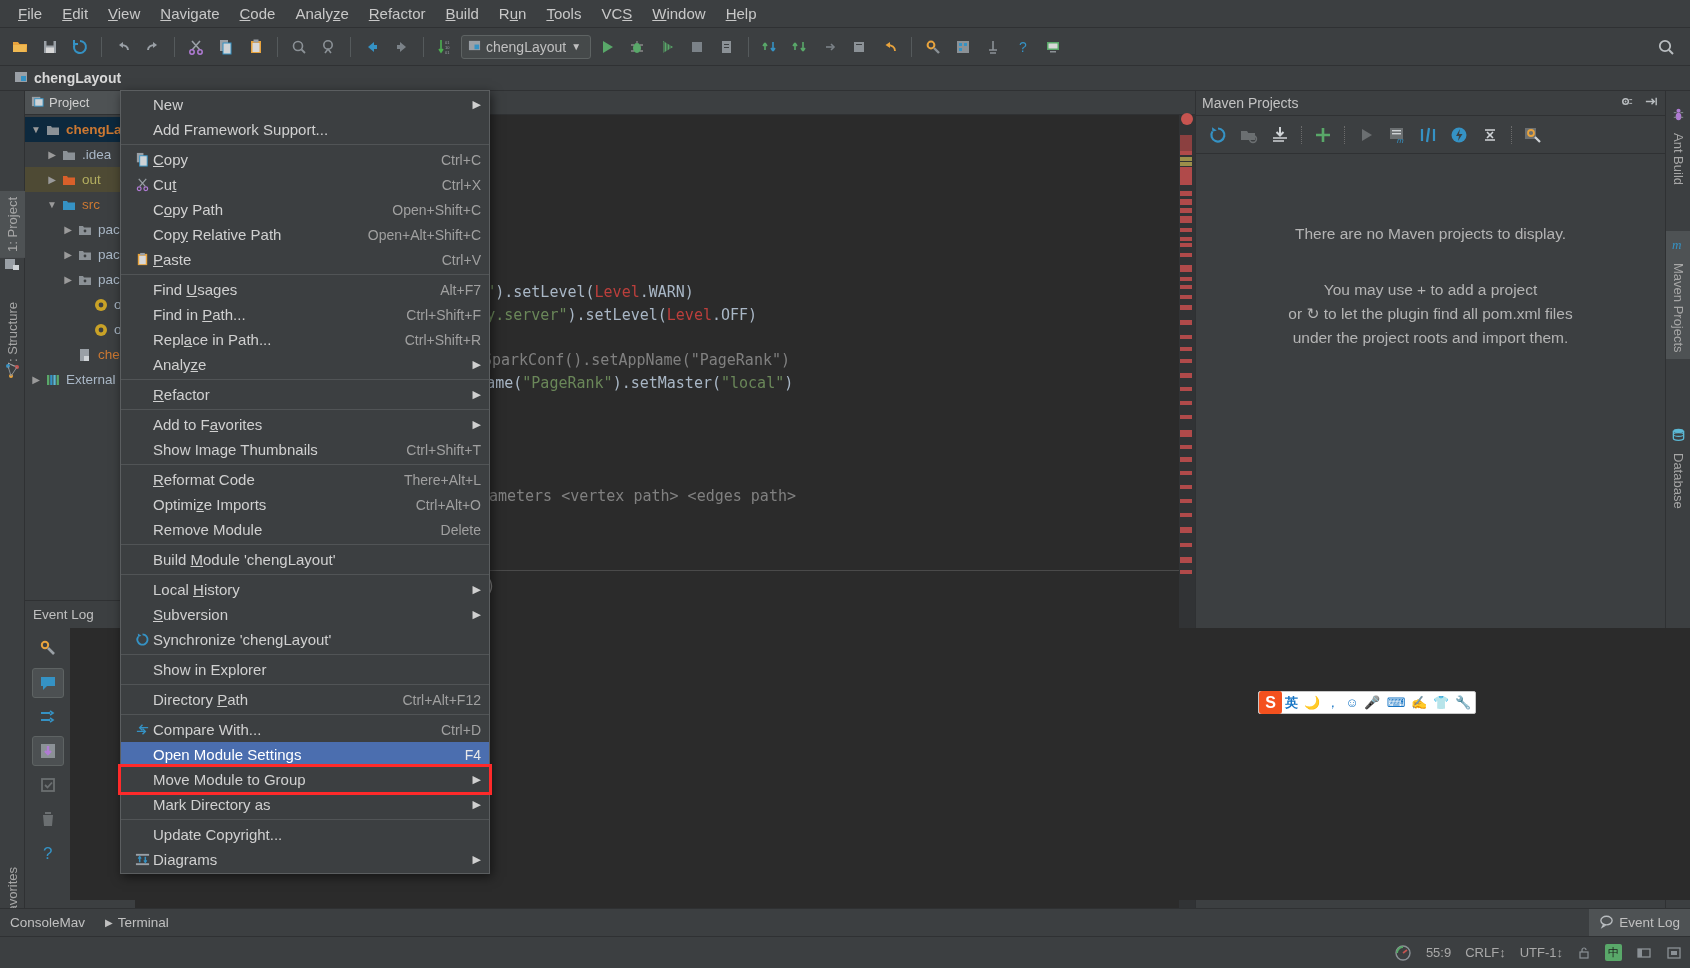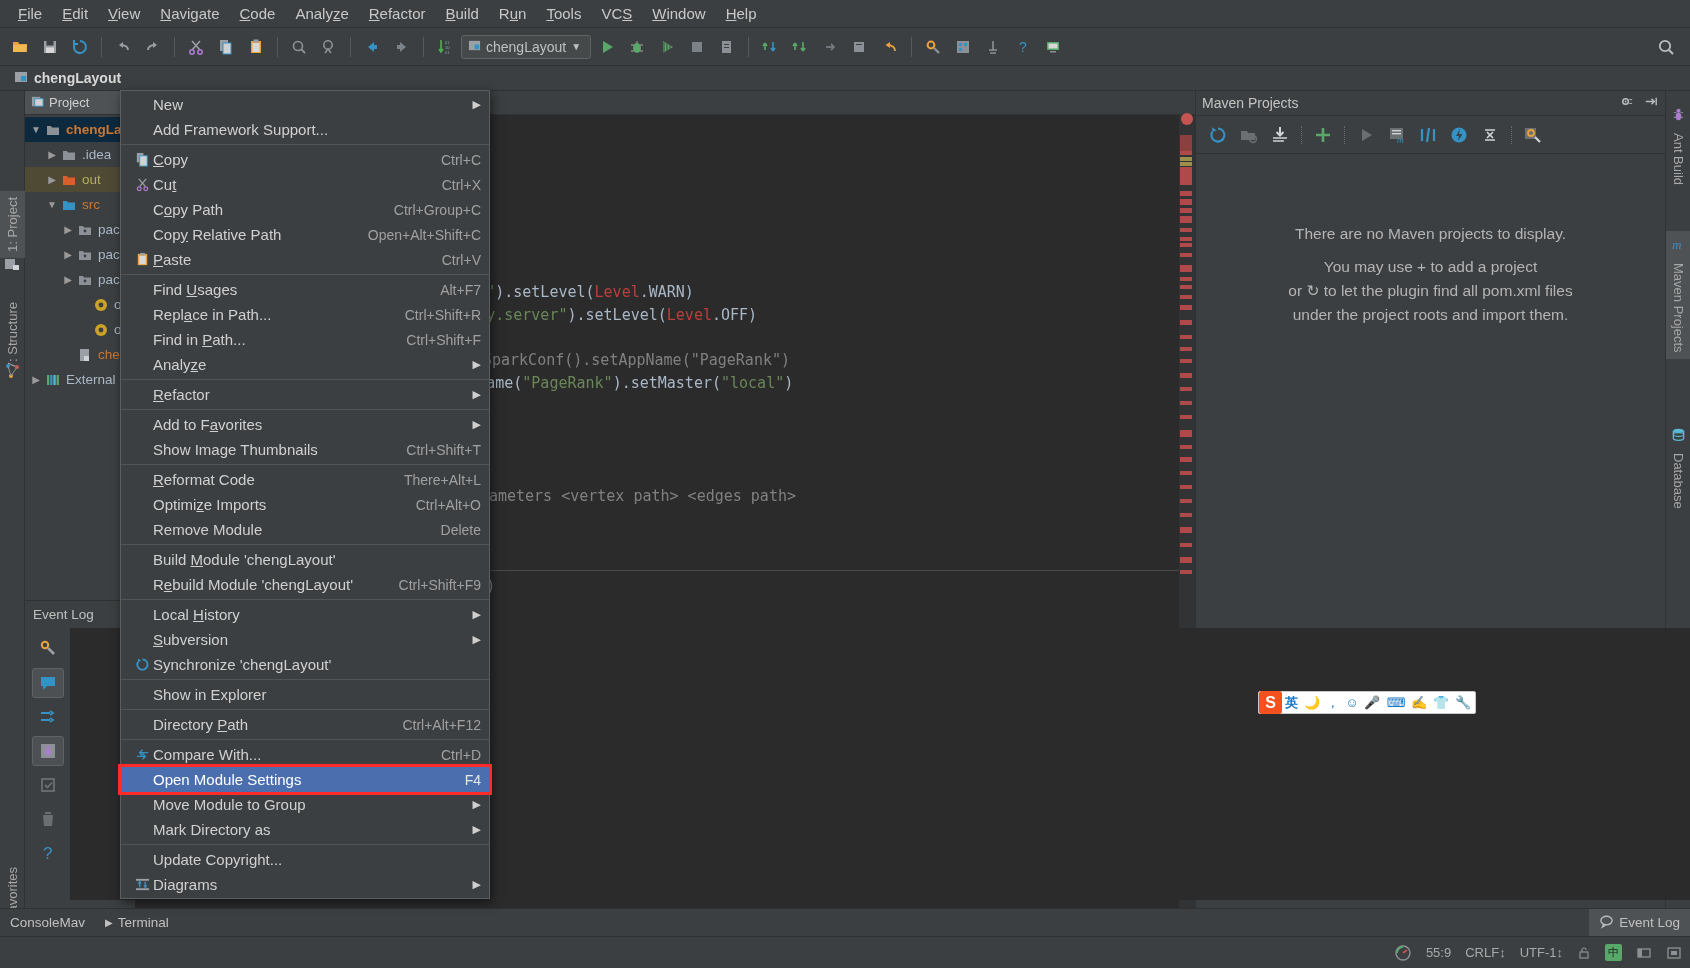--- a/index.html
+++ b/index.html
@@ -106,21 +106,21 @@
   .maven-tb {
     height:38px; display:flex; align-items:center; gap:3px; padding:0 8px;
     border-bottom:1px solid #2f3133;
   }
   .mtb { width:28px; height:28px; display:flex; align-items:center; justify-content:center; border-radius:3px; }
   .mvsep { width:1px; height:18px; border-left:1px dotted #6b6b6b; margin:0 4px; }
   .maven-body {
     flex:1; display:flex; flex-direction:column; align-items:center;
     padding-top:68px; font-size:15.5px; color:#b4b4b4; text-align:center; line-height:24px;
   }
-  .maven-body .p2 { margin-top:9px;text-align:center; }
+  .maven-body .p2 { margin-top:32px;text-align:center; }
 
   
   .rightstrip { width:25px; flex:0 0 25px; background:#3c3f41; border-left:1px solid #2f3133; position:relative; }
   .rtab {
     position:absolute; left:0; width:25px; writing-mode:vertical-rl;
     font-size:13px; color:#a7a7a7; padding:6px 5px; white-space:nowrap;
     display:flex; align-items:center; gap:5px;
   }
   .rtab.active { background:#4e5254; }
   .eventlog-head {
@@ -878,21 +878,21 @@
             <circle cx="4.5" cy="12.5" r="2" stroke="#b07bd4" stroke-width="1.3" fill="none"></circle>
             <circle cx="11.5" cy="12.5" r="2" stroke="#b07bd4" stroke-width="1.3" fill="none"></circle>
           </svg>
         </span>
         <span class="lbl">Cu<u>t</u></span>
         <span class="acc">Ctrl+X</span>
       </div>
       <div class="cmi">
         <span class="icon"></span>
         <span class="lbl">C<u>o</u>py Path</span>
-        <span class="acc">Ctrl+Group+C</span>
+        <span class="acc">Open+Shift+C</span>
       </div>
       <div class="cmi">
         <span class="icon"></span>
         <span class="lbl">Cop<u>y</u> Relative Path</span>
         <span class="acc">Open+Alt+Shift+C</span>
       </div>
       <div class="cmi">
         <span class="icon">
           <svg width="15" height="15" viewBox="0 0 16 16">
             <rect x="3" y="2" width="10" height="12" fill="#e8a33d"></rect>
@@ -904,30 +904,30 @@
         <span class="acc">Ctrl+V</span>
       </div>
       <div class="cmsep"></div>
       <div class="cmi">
         <span class="icon"></span>
         <span class="lbl">Find <u>U</u>sages</span>
         <span class="acc">Alt+F7</span>
       </div>
       <div class="cmi">
         <span class="icon"></span>
+        <span class="lbl">Find in <u>P</u>ath...</span>
+        <span class="acc">Ctrl+Shift+F</span>
+      </div>
+      <div class="cmi">
+        <span class="icon"></span>
         <span class="lbl">Repl<u>a</u>ce in Path...</span>
         <span class="acc">Ctrl+Shift+R</span>
       </div>
       <div class="cmi">
         <span class="icon"></span>
-        <span class="lbl">Find in <u>P</u>ath...</span>
-        <span class="acc">Ctrl+Shift+F</span>
-      </div>
-      <div class="cmi">
-        <span class="icon"></span>
         <span class="lbl">Analy<u>z</u>e</span>
         <span class="arr">▶</span>
       </div>
       <div class="cmsep"></div>
       <div class="cmi">
         <span class="icon"></span>
         <span class="lbl"><u>R</u>efactor</span>
         <span class="arr">▶</span>
       </div>
       <div class="cmsep"></div>
@@ -954,25 +954,20 @@
       </div>
       <div class="cmi">
         <span class="icon"></span>
         <span class="lbl">Remove Module</span>
         <span class="acc">Delete</span>
       </div>
       <div class="cmsep"></div>
       <div class="cmi">
         <span class="icon"></span>
         <span class="lbl">Build <u>M</u>odule 'chengLayout'</span>
-      </div>
-      <div class="cmi">
-        <span class="icon"></span>
-        <span class="lbl">R<u>e</u>build Module 'chengLayout'</span>
-        <span class="acc">Ctrl+Shift+F9</span>
       </div>
       <div class="cmsep"></div>
       <div class="cmi">
         <span class="icon"></span>
         <span class="lbl">Local <u>H</u>istory</span>
         <span class="arr">▶</span>
       </div>
       <div class="cmi">
         <span class="icon"></span>
         <span class="lbl"><u>S</u>ubversion</span>

